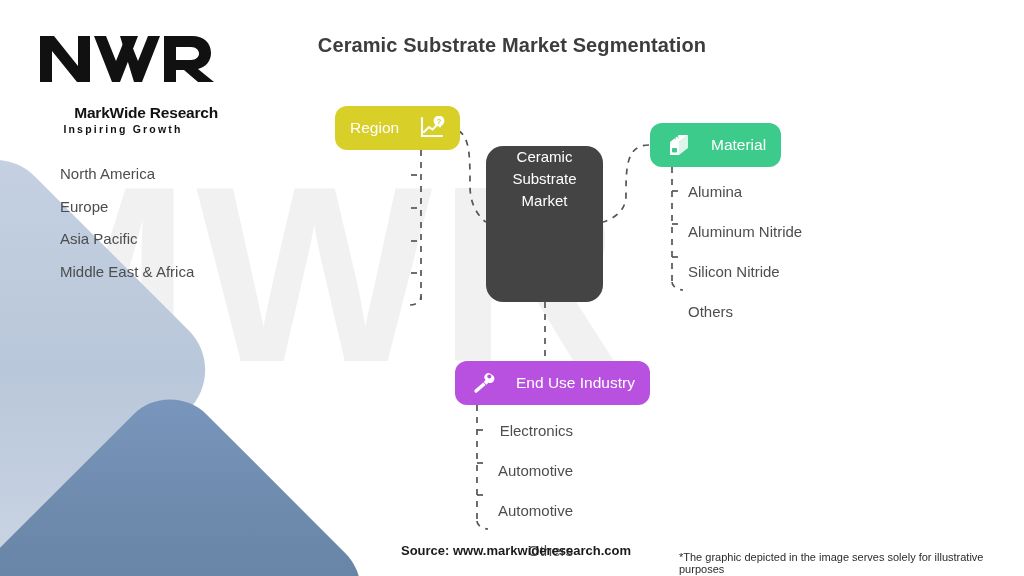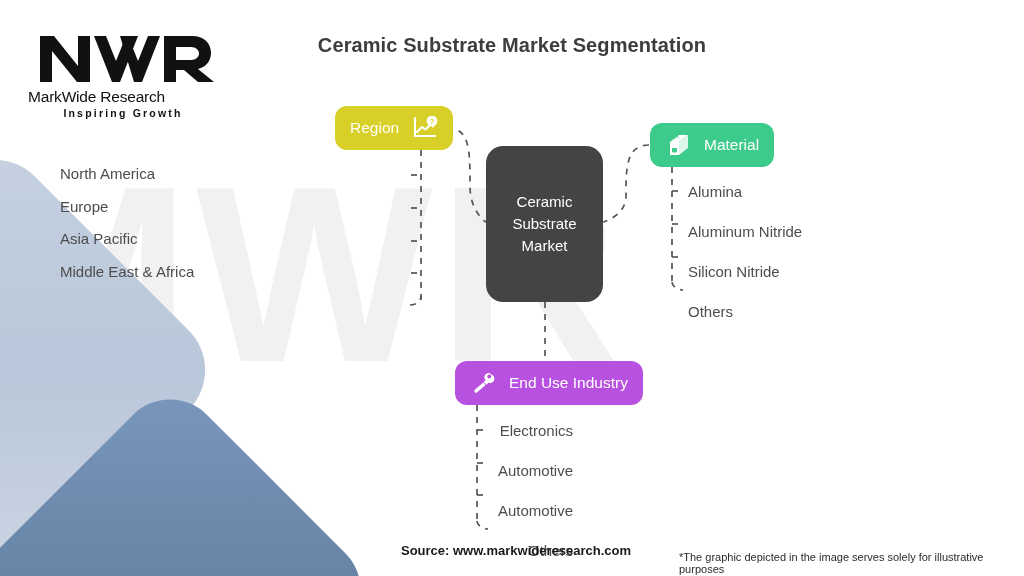--- a/index.html
+++ b/index.html
@@ -46,24 +46,24 @@
     width: 300px; height: 300px;
     border-radius: 52px;
     transform: rotate(45deg);
     background: linear-gradient(135deg, #7b97be 0%, #62809f 60%, #5d7b9d 100%);
   }
 
   
   .logo { position: absolute; left: 28px; top: 30px; width: 190px; }
   .logo-mark { display: block; }
   .logo-name {
-    margin-top: 2px;
-    text-align: left;
+    margin-top: 18px;
+    text-align: right;
     font-size: 15.5px;
-    font-weight: 400;
+    font-weight: 700;
     color: #111111;
     letter-spacing: -0.2px;
   }
   .logo-tag {
     margin-top: 1px;
     text-align: center;
     font-size: 10.5px;
     font-weight: 600;
     color: #111111;
     letter-spacing: 2.2px;
@@ -84,37 +84,37 @@
   .connectors { position: absolute; inset: 0; }
 
   
   .center-node {
     position: absolute;
     left: 486px; top: 146px;
     width: 117px; height: 156px;
     background: #444444;
     border-radius: 17px;
     display: flex;
-    align-items: center;
+    align-items: flex-start;
     justify-content: center;
   }
   .center-node-label {
     color: #ffffff;
     font-size: 15px;
     line-height: 22px;
     text-align: center;
     white-space: pre-line;
   }
 
   
   .badge {
     position: absolute;
     display: flex;
     align-items: center;
-    gap: 13px;
+    gap: 20px;
     padding: 0 15px;
     height: 44px;
     border-radius: 12px;
     color: #ffffff;
     font-size: 15.5px;
     white-space: nowrap;
   }
   .badge .bicon { display: flex; align-items: center; justify-content: center; }
 
   #badge-region { left: 335px; top: 106px; }

